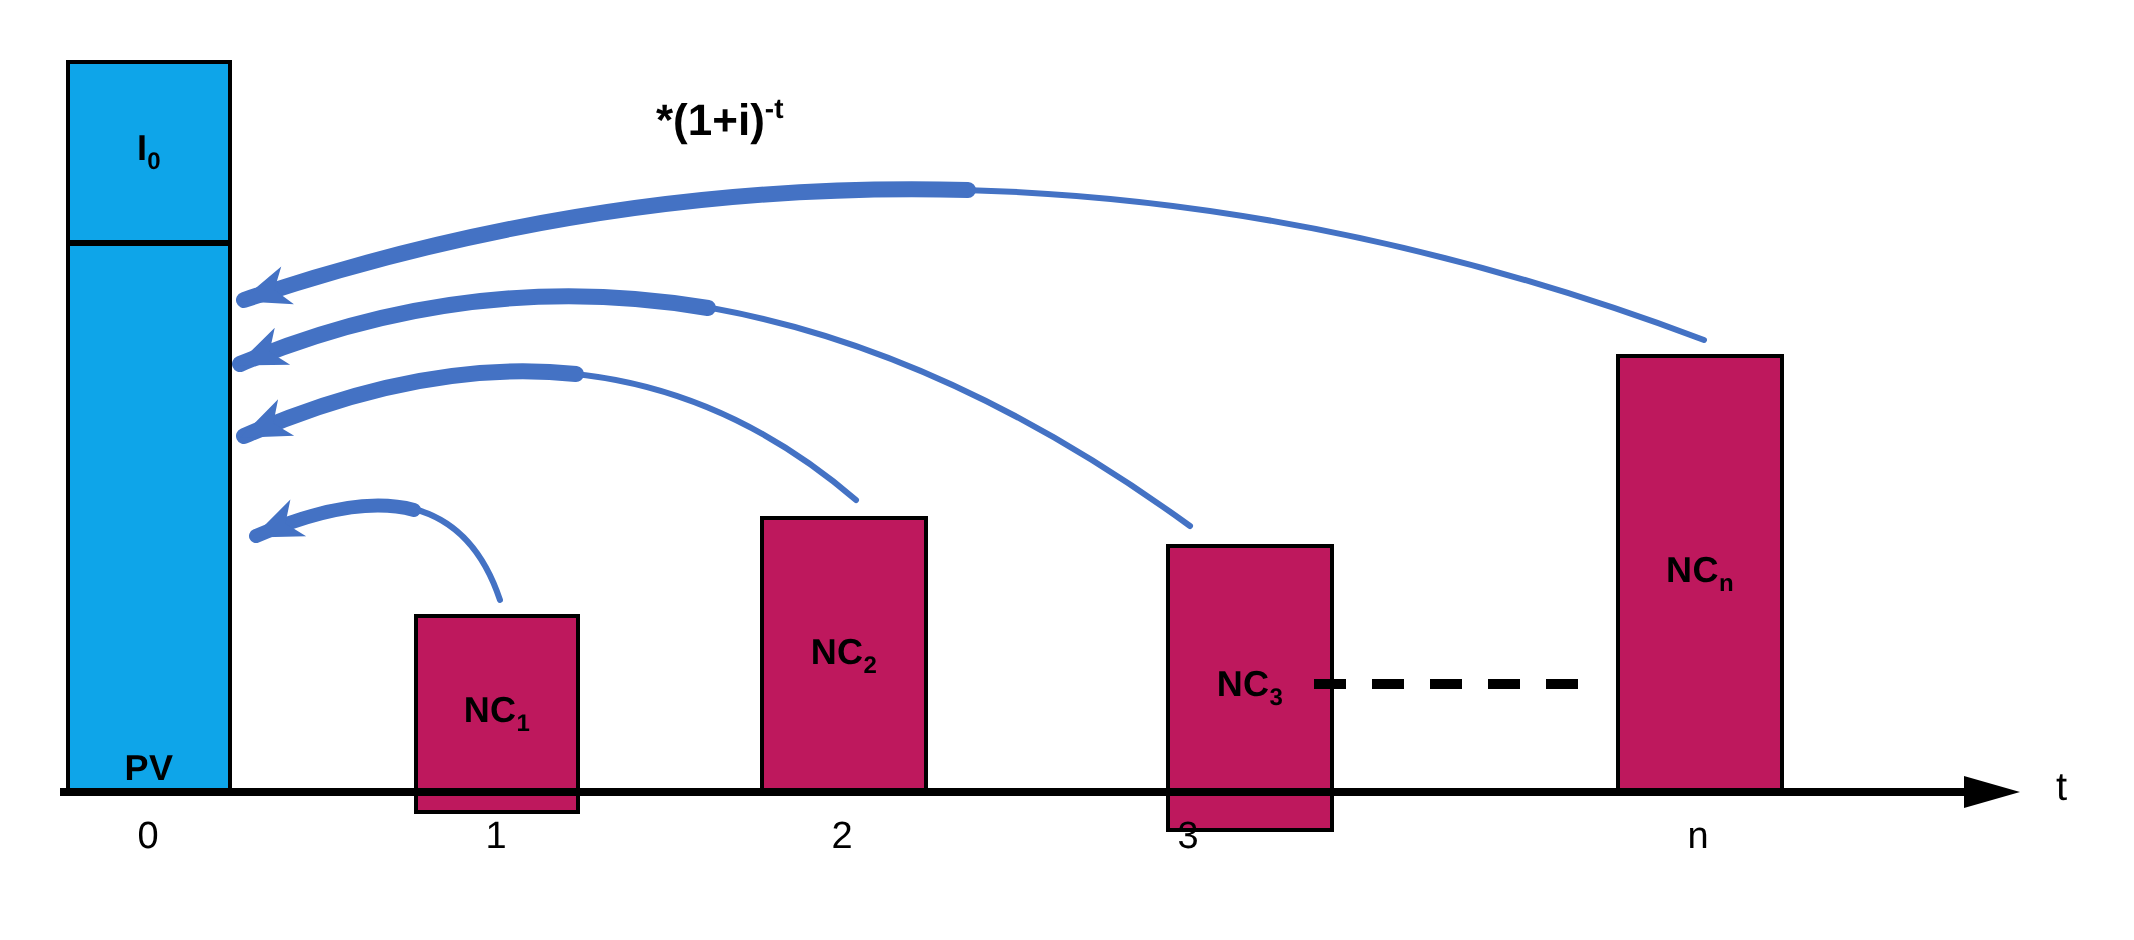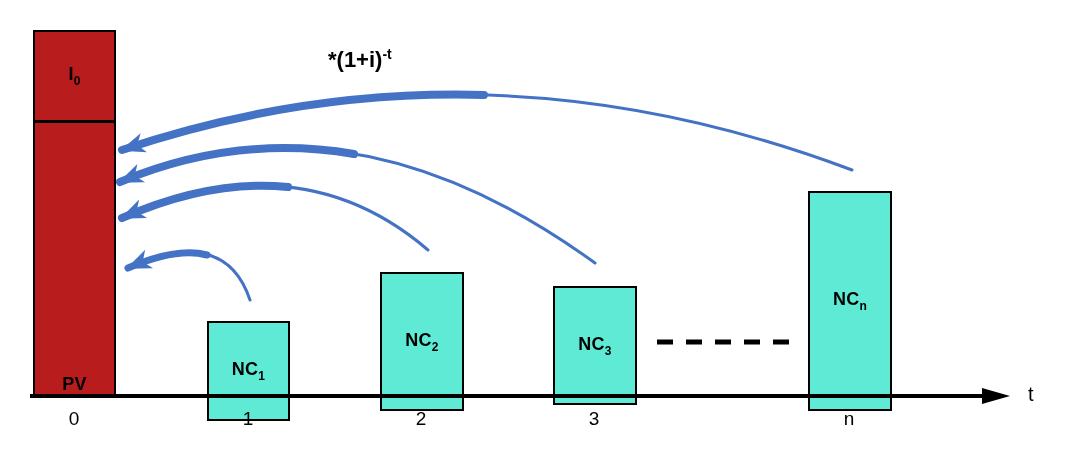--- a/index.html
+++ b/index.html
@@ -7,41 +7,40 @@
     position: relative;
     width: 1067px;
     height: 470px;
     background: #ffffff;
     font-family: "Liberation Sans", sans-serif;
     color: #000;
     overflow: hidden;
   }
   .box {
     position: absolute;
-    background: #5eead4;
+    background: #be185d;
     border: 2px solid #000;
     box-sizing: border-box;
     z-index: 1;
     display: flex;
     align-items: center;
     justify-content: center;
-    margin-top: 14px;
   }
   .box-label {
     font-weight: bold;
     font-size: 18px;
     letter-spacing: 0.2px;
   }
   .box-label sub { font-size: 12px; font-weight: bold; }
   
   .left-box {
     position: absolute;
     left: 33px; top: 30px;
     width: 83px; height: 367px;
-    background: #b91c1c;
+    background: #0ea5e9;
     border: 2px solid #000;
     box-sizing: border-box;
     z-index: 1;
     display: flex;
     flex-direction: column;
   }
   .i0-section {
     height: 88px;
     border-bottom: 3px solid #000;
     display: flex; align-items: center; justify-content: center;
@@ -103,21 +102,21 @@
   <div class="box" style="left:207px; top:307px; width:83px; height:100px;">
     <div class="box-label">
       <span>NC</span><sub>1</sub>
     </div>
   </div>
   <div class="box" style="left:380px; top:258px; width:84px; height:139px;">
     <div class="box-label">
       <span>NC</span><sub>2</sub>
     </div>
   </div>
-  <div class="box" style="left:553px; top:272px; width:84px; height:119px;">
+  <div class="box" style="left:583px; top:272px; width:84px; height:144px;">
     <div class="box-label">
       <span>NC</span><sub>3</sub>
     </div>
   </div>
   <div class="box" style="left:808px; top:177px; width:84px; height:220px;">
     <div class="box-label">
       <span>NC</span><sub>n</sub>
     </div>
   </div>
 

